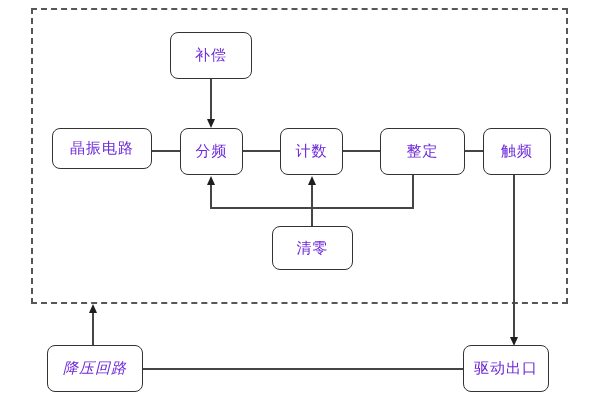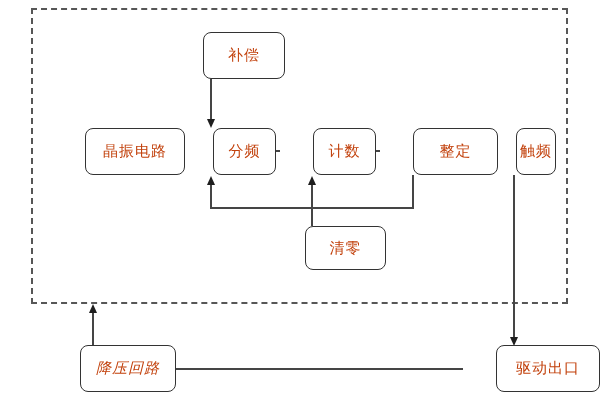--- a/index.html
+++ b/index.html
@@ -26,25 +26,24 @@
   }
   .node {
     position: absolute;
     background: #ffffff;
     border: 1.5px solid #333333;
     border-radius: 8px;
     display: flex;
     align-items: center;
     justify-content: center;
     font-size: 15px;
-    color: #c2410c;
+    color: #6d28d9;
     letter-spacing: 1px;
     z-index: 2;
     box-sizing: border-box;
-    margin-left: 33px;
   }
   .hline {
     position: absolute;
     height: 2px;
     background: #454545;
     z-index: 1;
   }
   .vline {
     position: absolute;
     width: 2px;
@@ -62,28 +61,28 @@
     border-right: 4px solid transparent;
     border-top: 9px solid #1e1e1e;
   }
   .arrow-up {
     border-left: 4px solid transparent;
     border-right: 4px solid transparent;
     border-bottom: 9px solid #1e1e1e;
   }
   
   .n-compensation   { left: 170px; top: 32px;  width: 82px;  height: 47px; }
-  .n-crystal        { left: 52px;  top: 128px; width: 100px; height: 47px; }
+  .n-crystal        { left: 52px;  top: 128px; width: 100px; height: 41px; }
   .n-divider        { left: 180px; top: 128px; width: 63px;  height: 47px; }
   .n-counter        { left: 280px; top: 128px; width: 63px;  height: 47px; }
   .n-setting        { left: 380px; top: 128px; width: 85px;  height: 47px; }
-  .n-trigger        { left: 483px; top: 128px; width: 40px;  height: 47px; }
+  .n-trigger        { left: 483px; top: 128px; width: 68px;  height: 47px; }
   .n-reset          { left: 272px; top: 226px; width: 81px;  height: 44px; }
   .n-stepdown       { left: 47px;  top: 345px; width: 96px;  height: 47px; font-style: italic; }
-  .n-driveout       { left: 463px; top: 345px; width: 104px;  height: 47px; }
+  .n-driveout       { left: 463px; top: 345px; width: 86px;  height: 47px; }
 </style>
 </head>
 <body>
 
 <div class="canvas">
 
   <div class="dashed-frame"></div>
 
   <div class="vline" style="left:210px; top:79px;  height:41px;"></div>
   <div class="arrow arrow-down" style="left:207px; top:119px;"></div>

